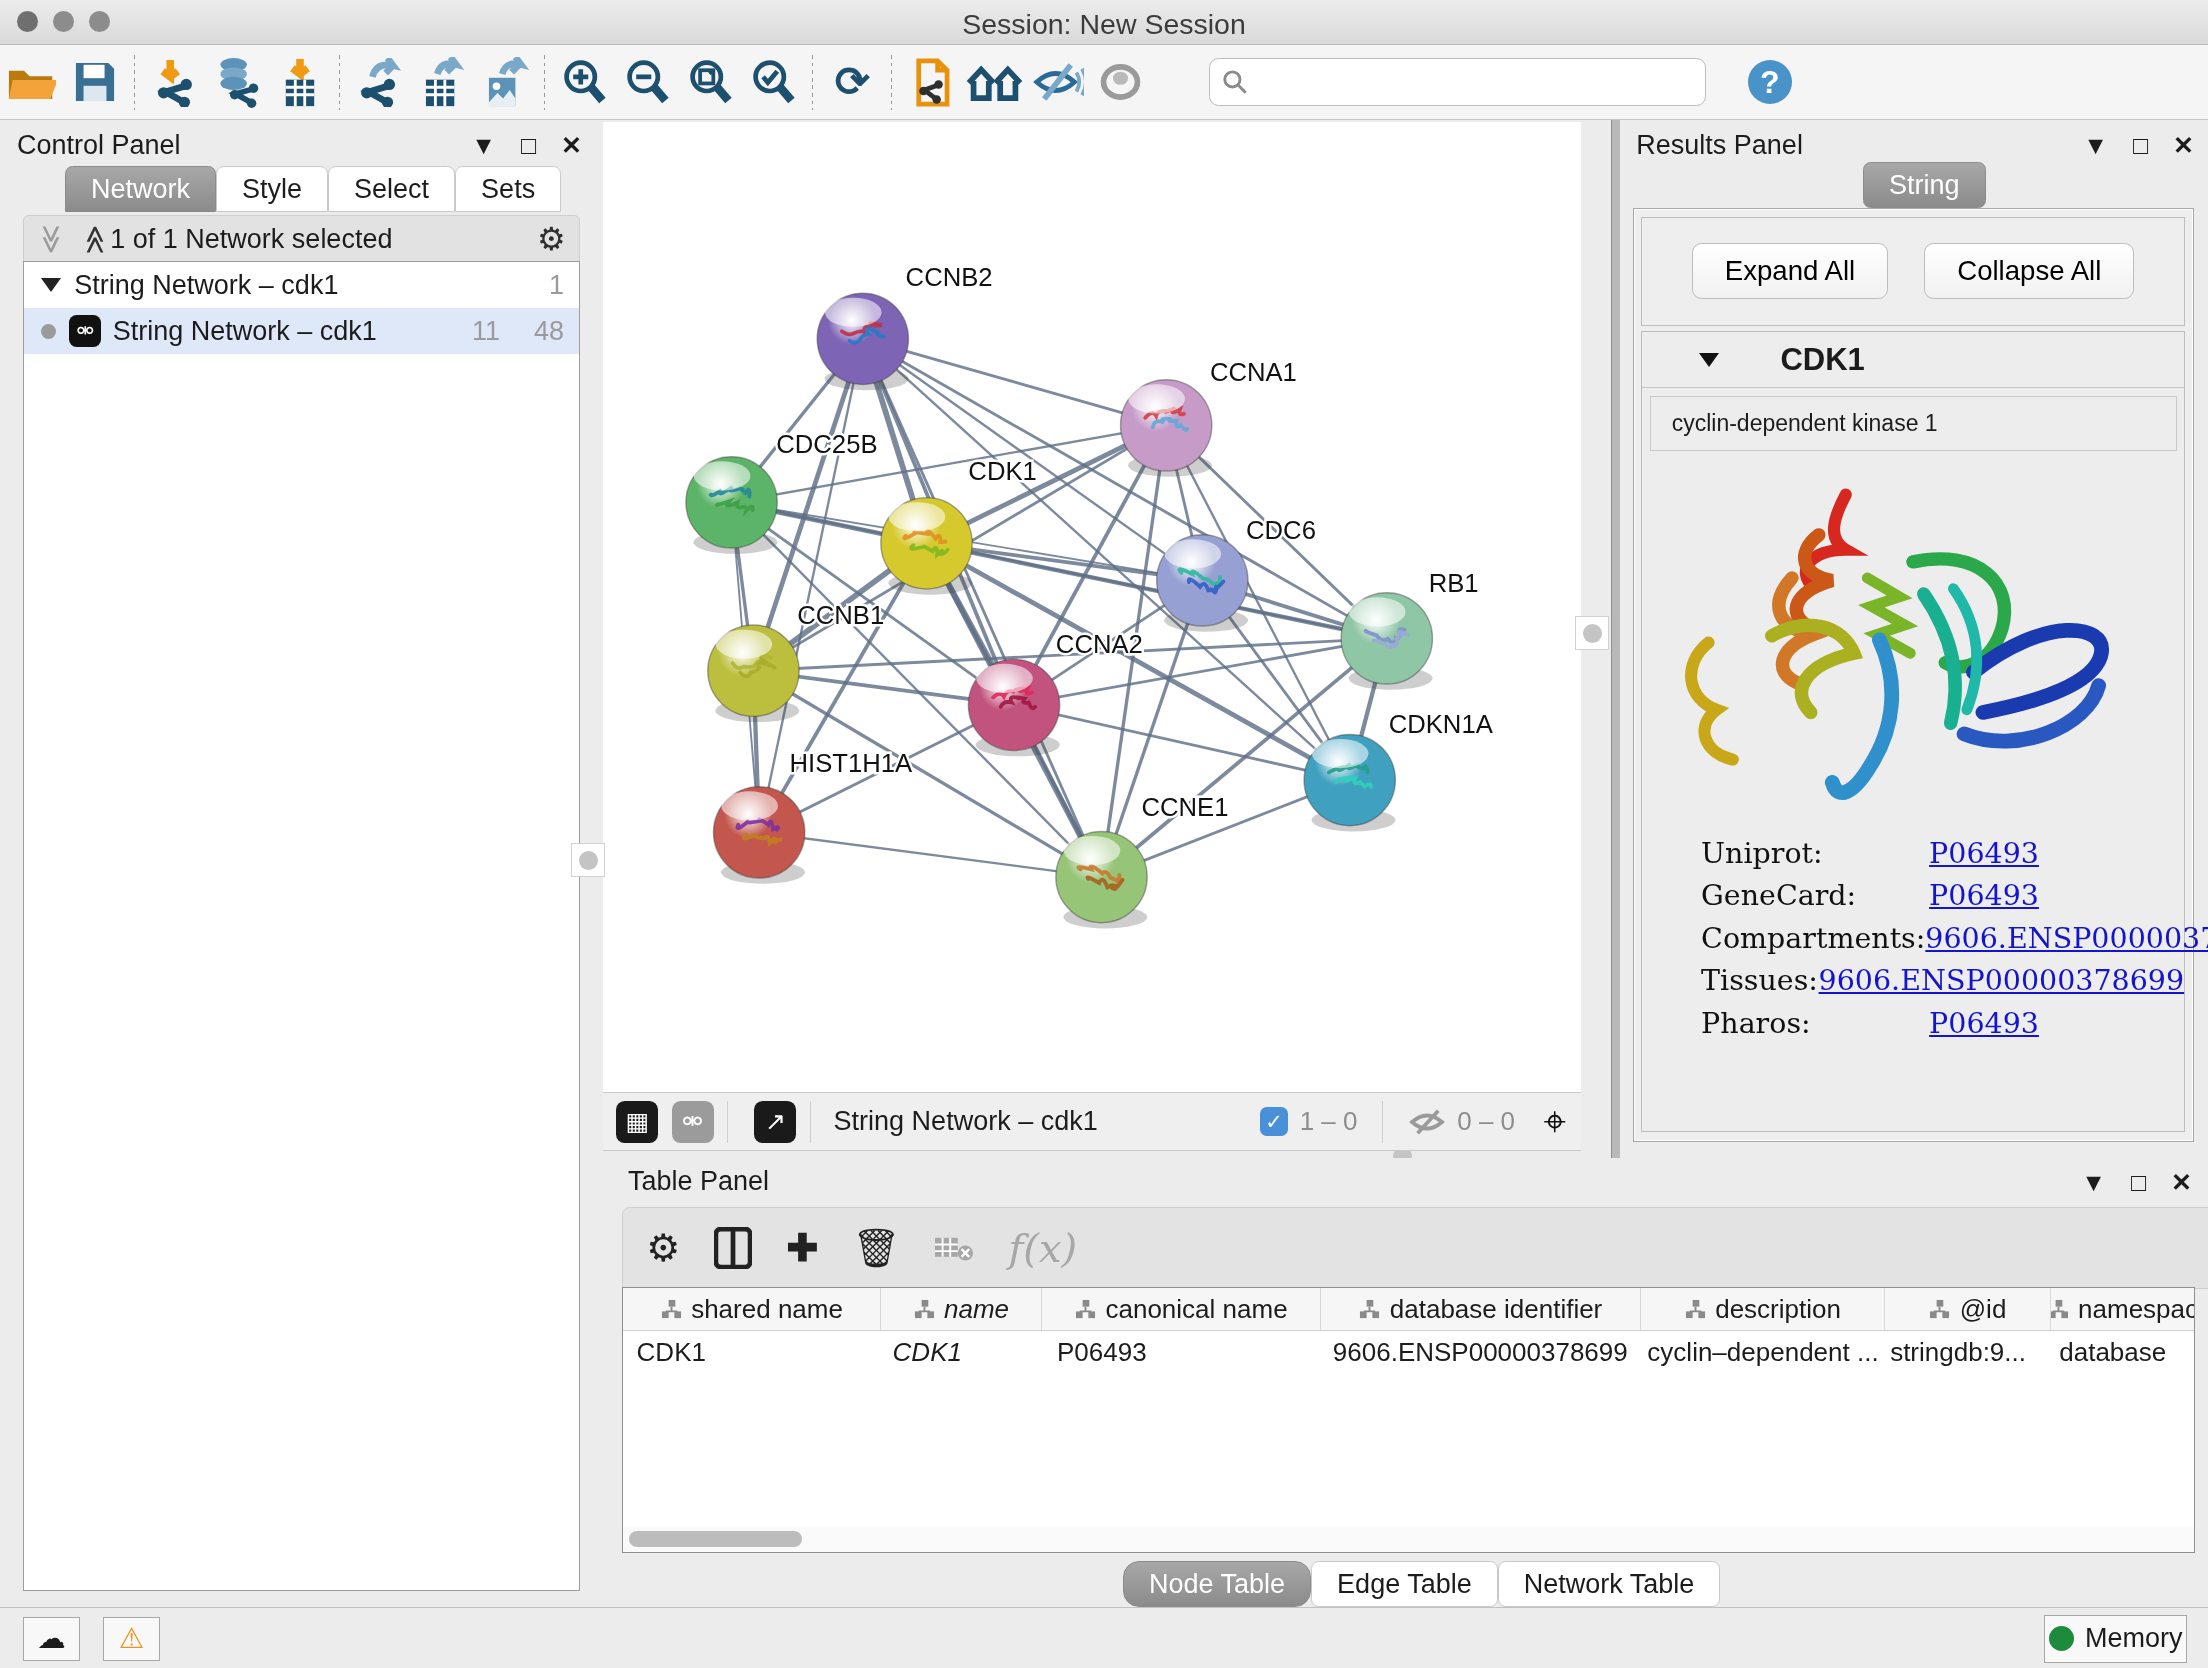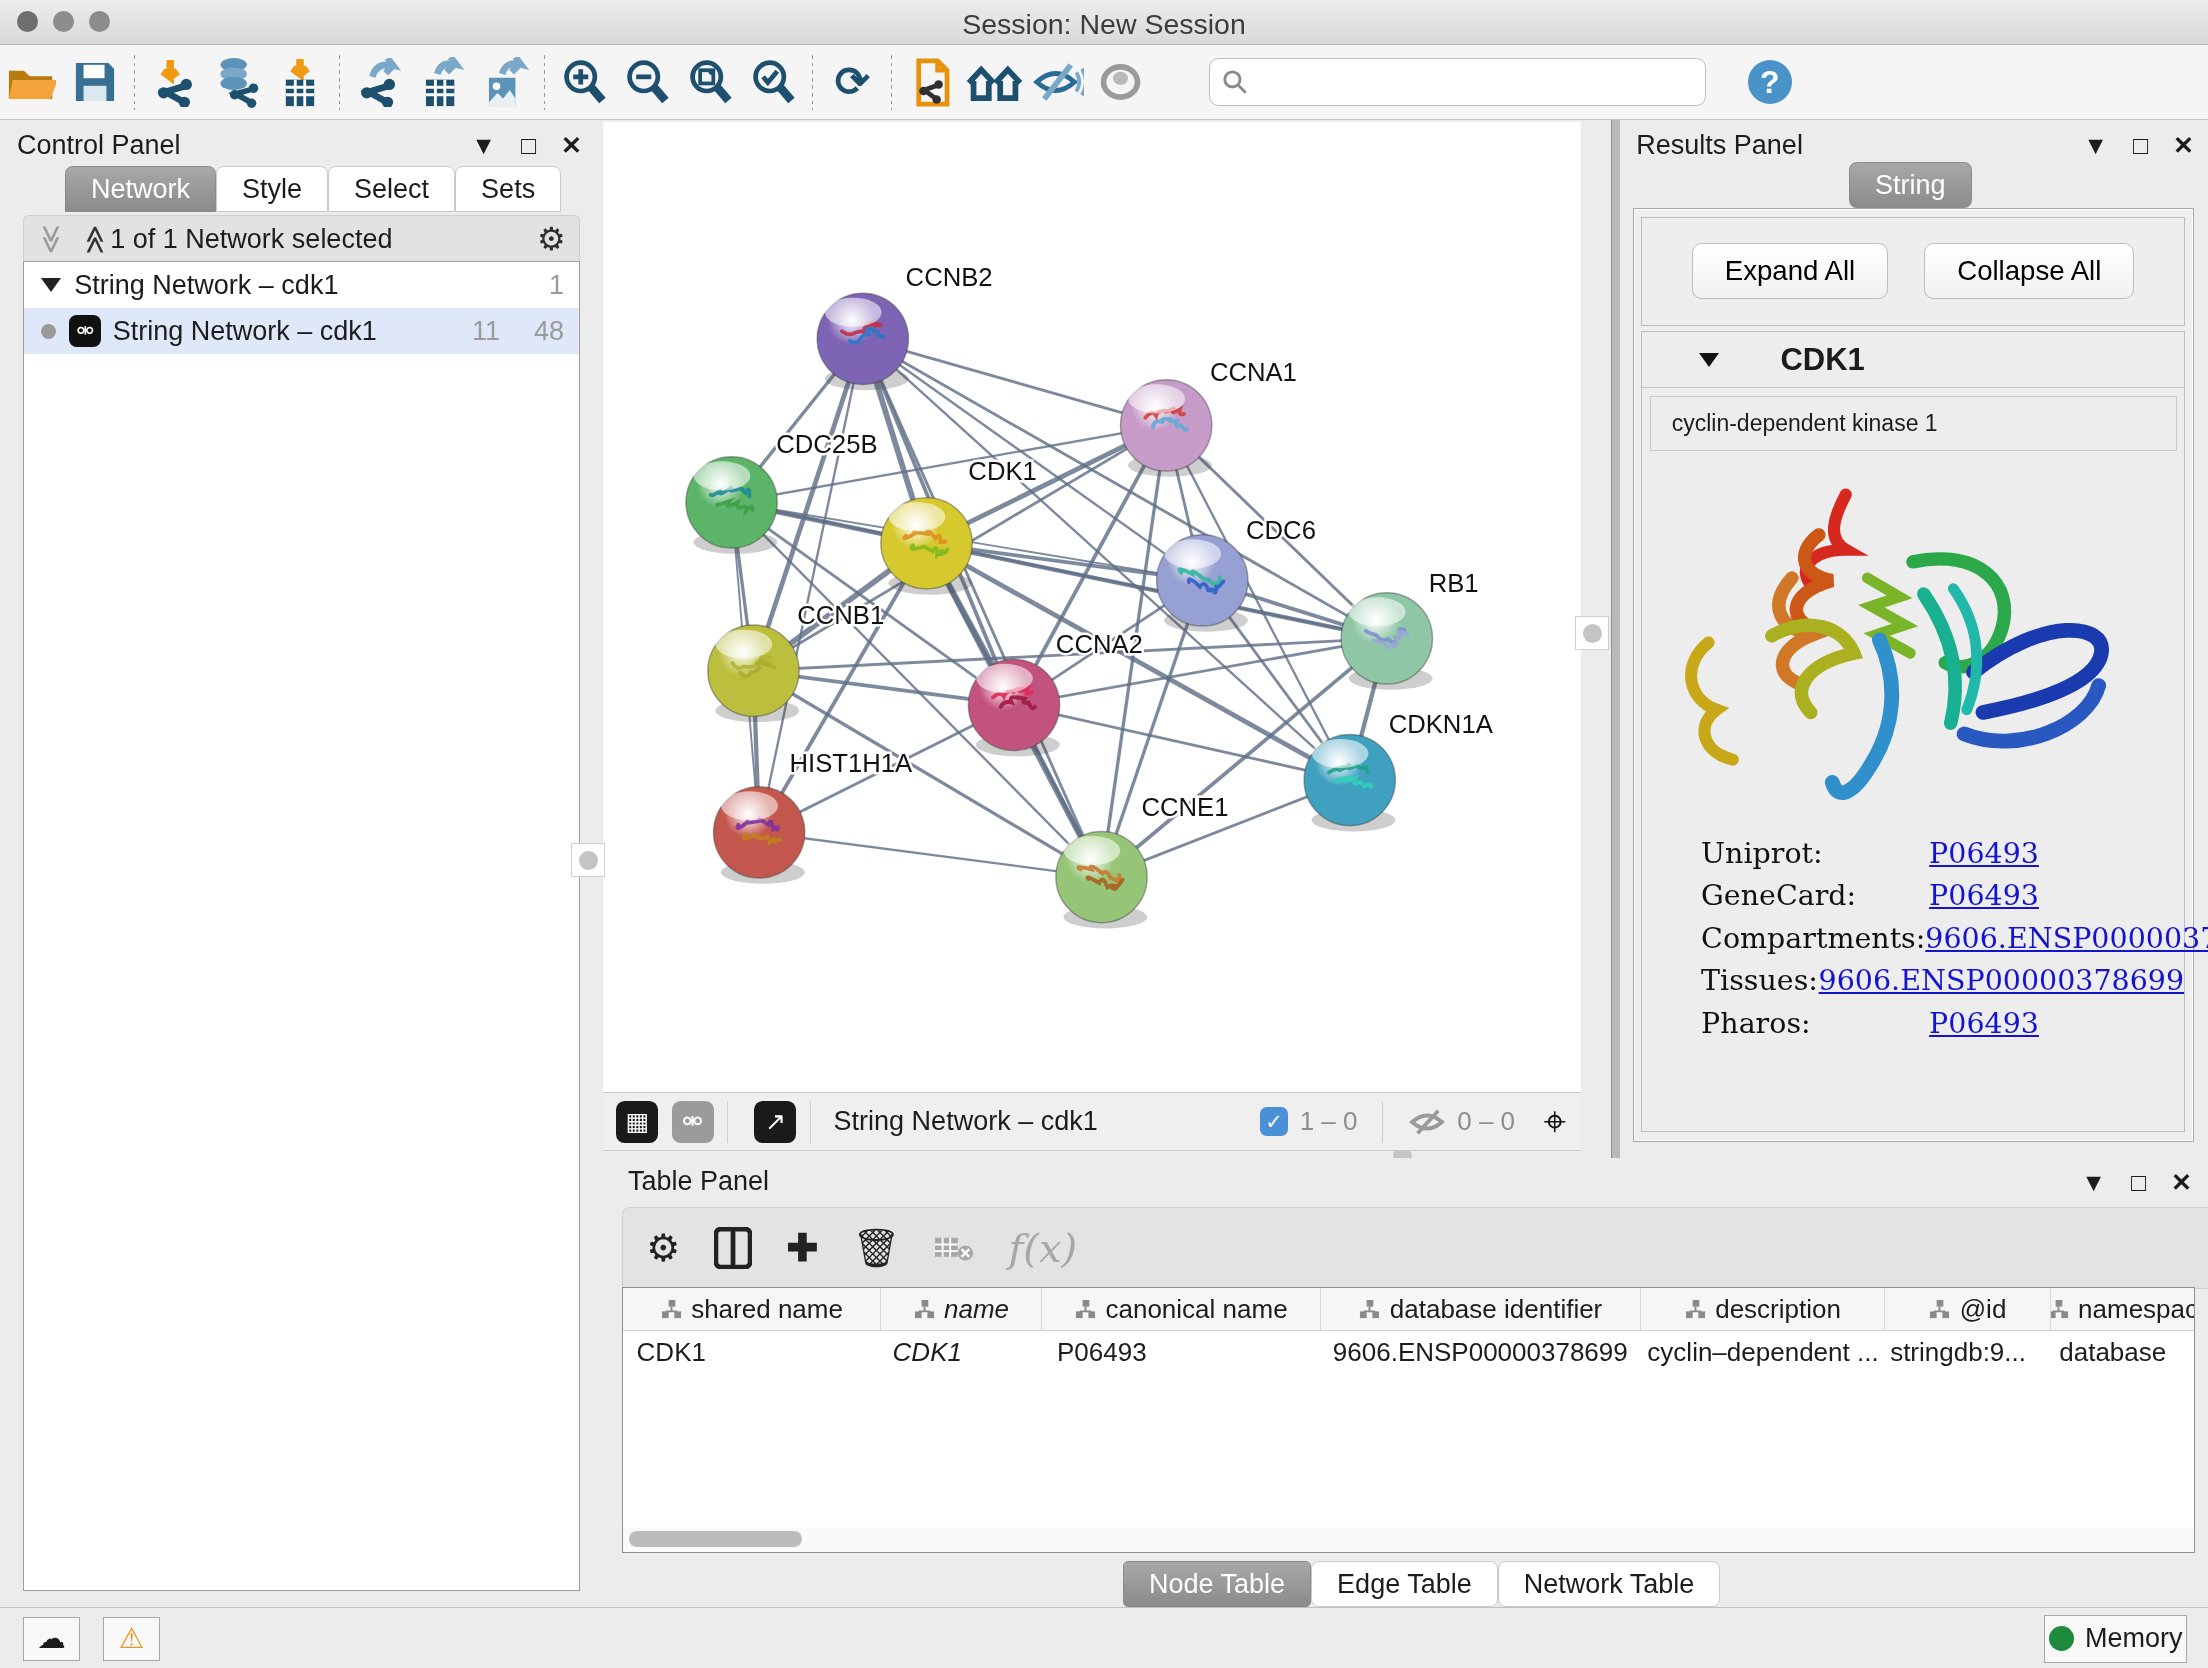--- a/index.html
+++ b/index.html
@@ -552,21 +552,21 @@
   </div>
 </div>
 
 <div class="abs rpanel">
   <div style="position:absolute;left:13.3px;top:9.5px;" class="panel-head">Results Panel</div>
   <div class="head-ctrl" style="position:absolute;right:15px;top:11.4px;">
     <span>▼</span>
     <span>□</span>
     <span style="font-weight:bold;">✕</span>
   </div>
-  <div class="tab sel" style="position:absolute;left:226px;top:42px;border-radius:7.6px;">String</div>
+  <div class="tab sel" style="position:absolute;left:240px;top:42px;border-radius:7.6px;">String</div>
   <div class="rp-box">
     <div class="rp-btnrow">
       <button class="wbtn">Expand All</button>
       <button class="wbtn">Collapse All</button>
     </div>
     <div class="rp-content">
       <div class="rp-cdk-row">
         <span class="tri"></span>
         <b>CDK1</b>
       </div>
@@ -725,21 +725,21 @@
       <div class="td c3">9606.ENSP00000378699</div>
       <div class="td c4">cyclin–dependent ...</div>
       <div class="td c5">stringdb:9...</div>
       <div class="td c6">database</div>
     </div>
   </div>
   <div class="hscroll">
       <div class="hthumb"></div>
     </div>
   <div class="tp-tabs">
-    <div class="tab sel" style="border-radius:5px;">Node Table</div>
+    <div class="tab sel" style="border-radius:16px;">Node Table</div>
     <div class="tab" style="border-radius:7.6px;">Edge Table</div>
     <div class="tab" style="border-radius:7.6px;text-align:center;">Network Table</div>
   </div>
 </div>
 
 <div class="abs statusbar">
   <div class="st-btn">
       <span>☁</span>
     </div>
   <div class="st-btn">

